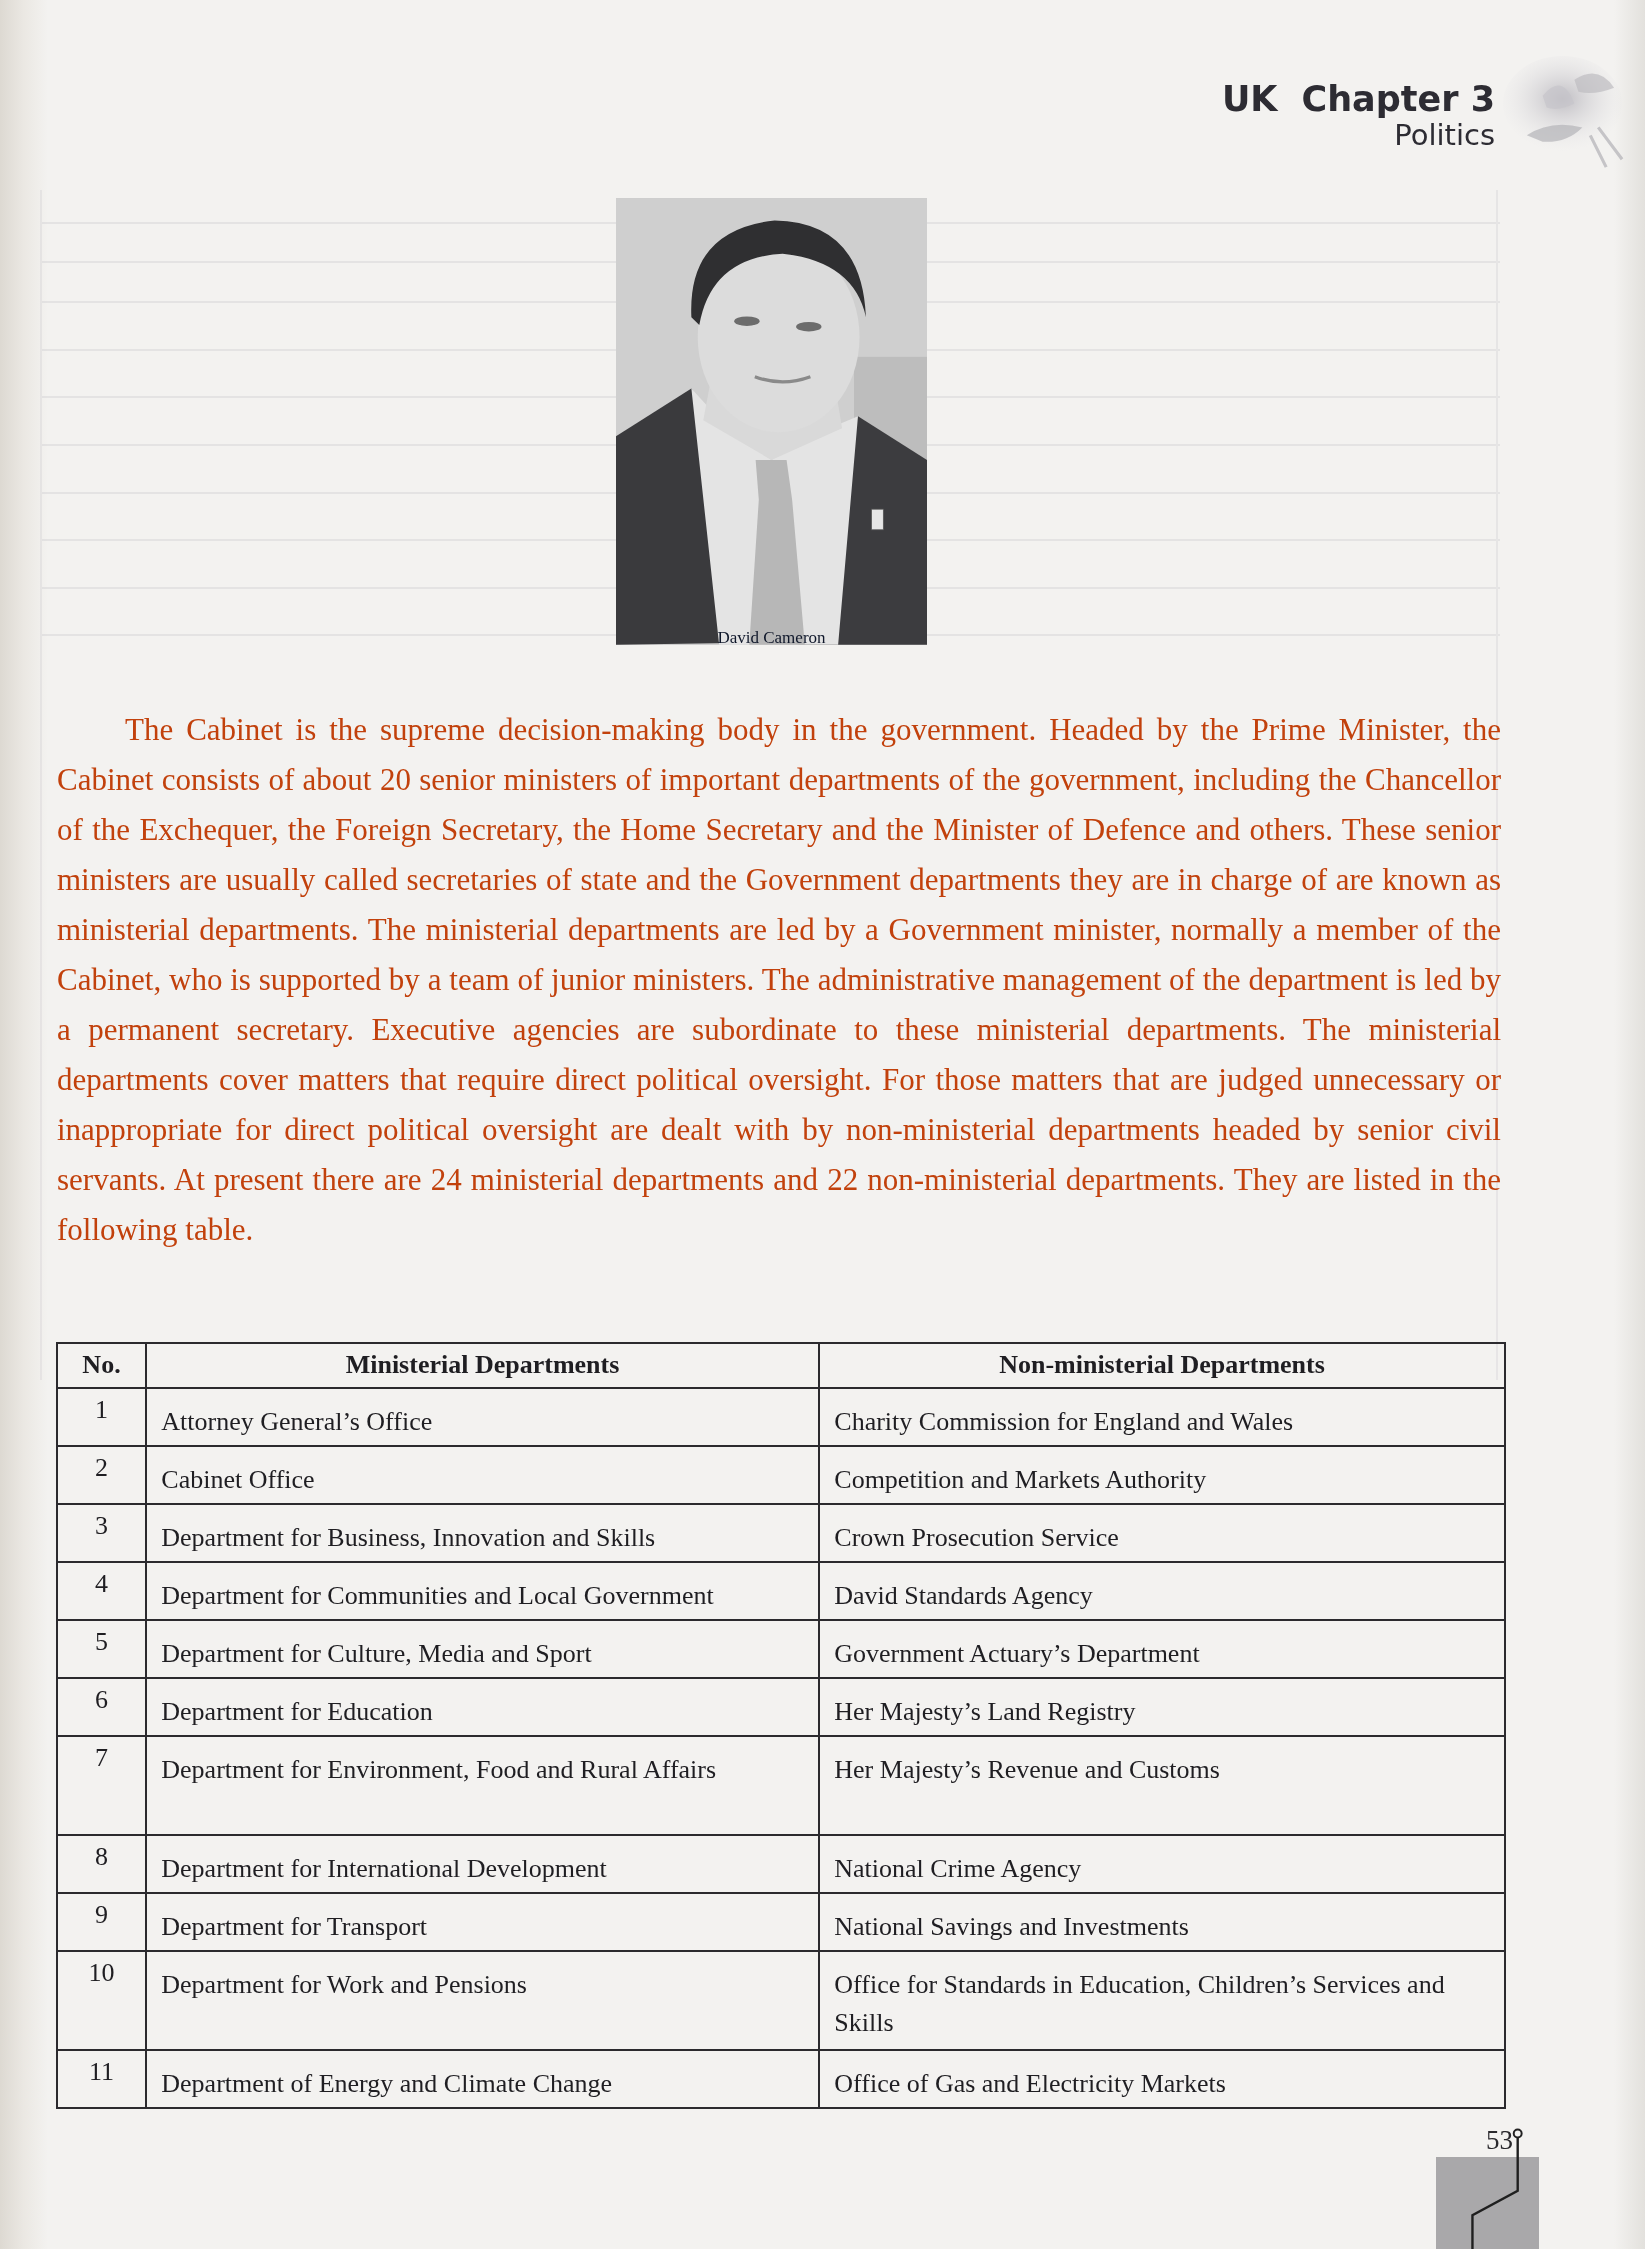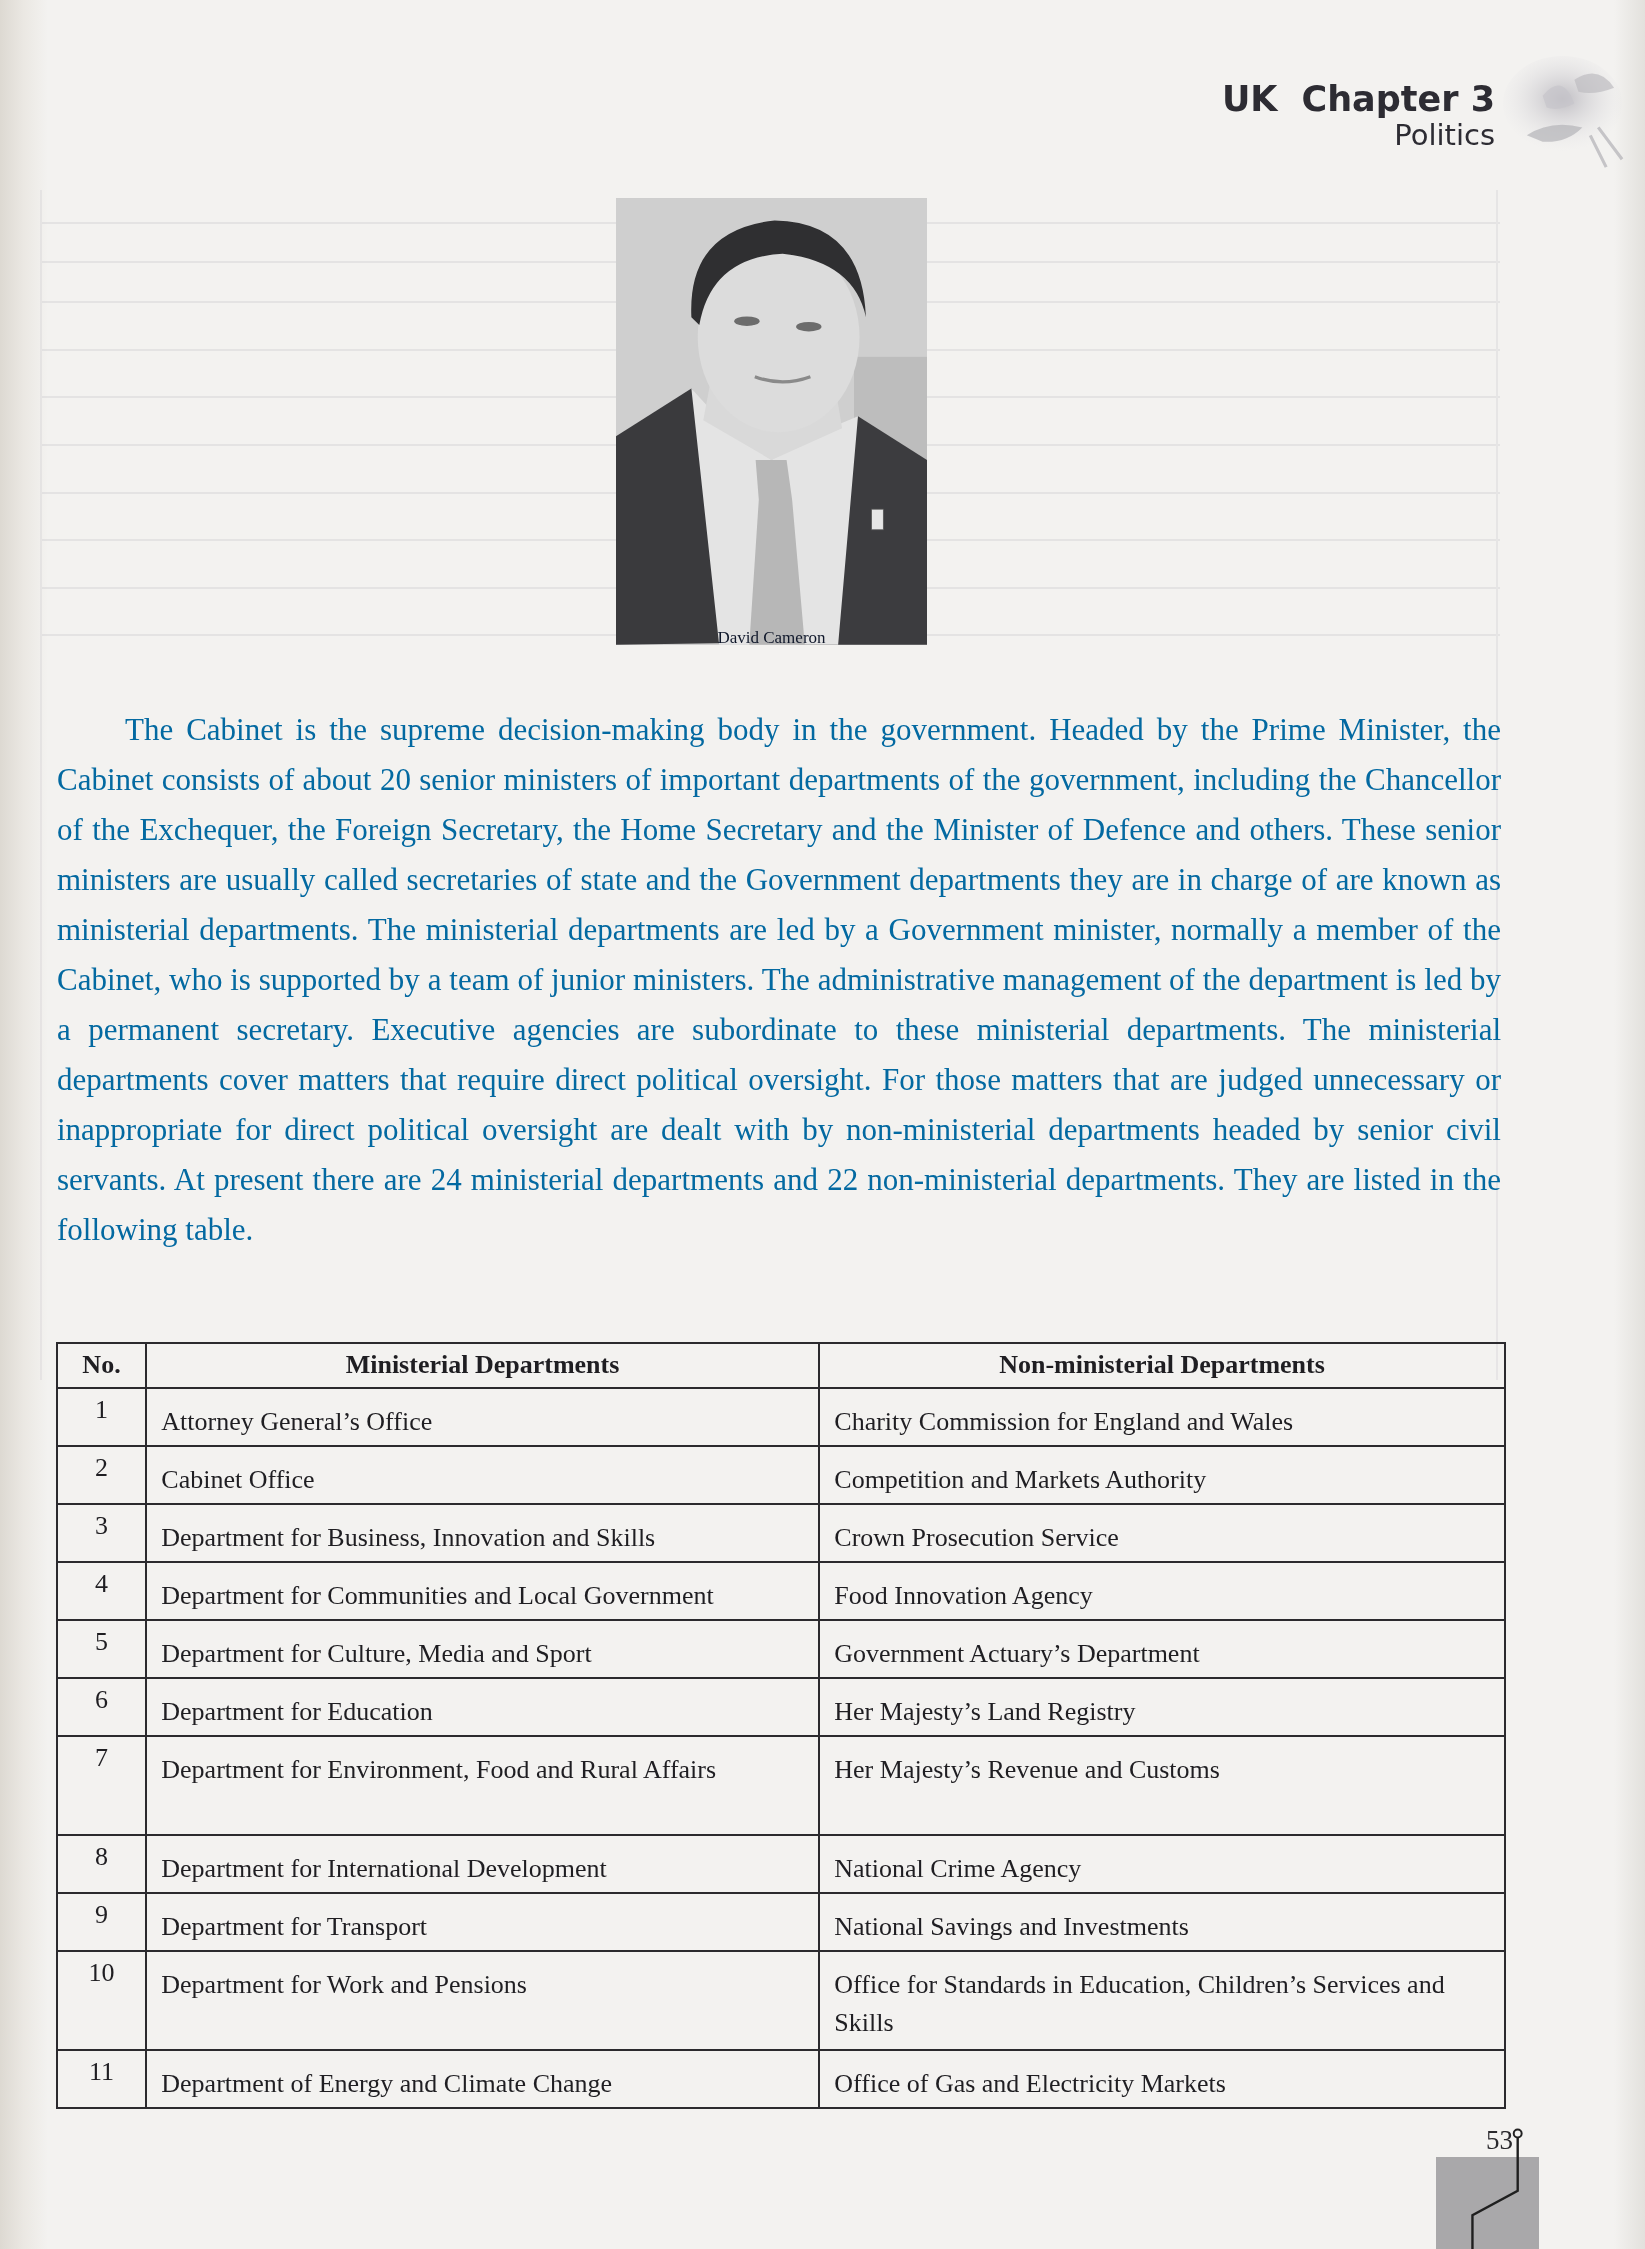--- a/index.html
+++ b/index.html
@@ -35,21 +35,21 @@
 
   
   .photo { position: absolute; left: 616px; top: 198px; width: 311px; height: 447px;
     background: #c9c9c9; overflow: hidden; }
   .photo svg { display: block; }
   .caption { position: absolute; left: 616px; width: 311px; top: 628px; text-align: center;
     font-size: 17px; color: #0f172a; }
 
   
   .body-text { position: absolute; left: 57px; top: 705px; width: 1444px;
-    font-size: 31px; line-height: 50px; text-align: justify; color: #0369a1;
+    font-size: 31px; line-height: 50px; text-align: justify; color: #c2410c;
     font-family: "Liberation Serif", "DejaVu Serif", serif; }
   .body-text p { margin: 0; text-indent: 68px; }
 
   
   .dept-table { position: absolute; left: 56px; top: 1342px; width: 1448px;
     border-collapse: collapse; table-layout: fixed; font-size: 26px; color: #1f1e22; }
   .dept-table th, .dept-table td { border: 2.4px solid #2b2a2e; padding: 0 14.3px;
     vertical-align: top; line-height: 38px; }
   .dept-table th { font-weight: bold; text-align: center; height: 41px; padding-top: 1.6px; }
   .dept-table td { height: 42px; padding-top: 14px; }
@@ -163,21 +163,21 @@
       <td>Competition and Markets Authority</td>
     </tr>
     <tr>
       <td class="num">3</td>
       <td>Department for Business, Innovation and Skills</td>
       <td>Crown Prosecution Service</td>
     </tr>
     <tr>
       <td class="num">4</td>
       <td>Department for Communities and Local Government</td>
-      <td>Food Innovation Agency</td>
+      <td>David Standards Agency</td>
     </tr>
     <tr>
       <td class="num">5</td>
       <td>Department for Culture, Media and Sport</td>
       <td>Government Actuary’s Department</td>
     </tr>
     <tr>
       <td class="num">6</td>
       <td>Department for Education</td>
       <td>Her Majesty’s Land Registry</td>

